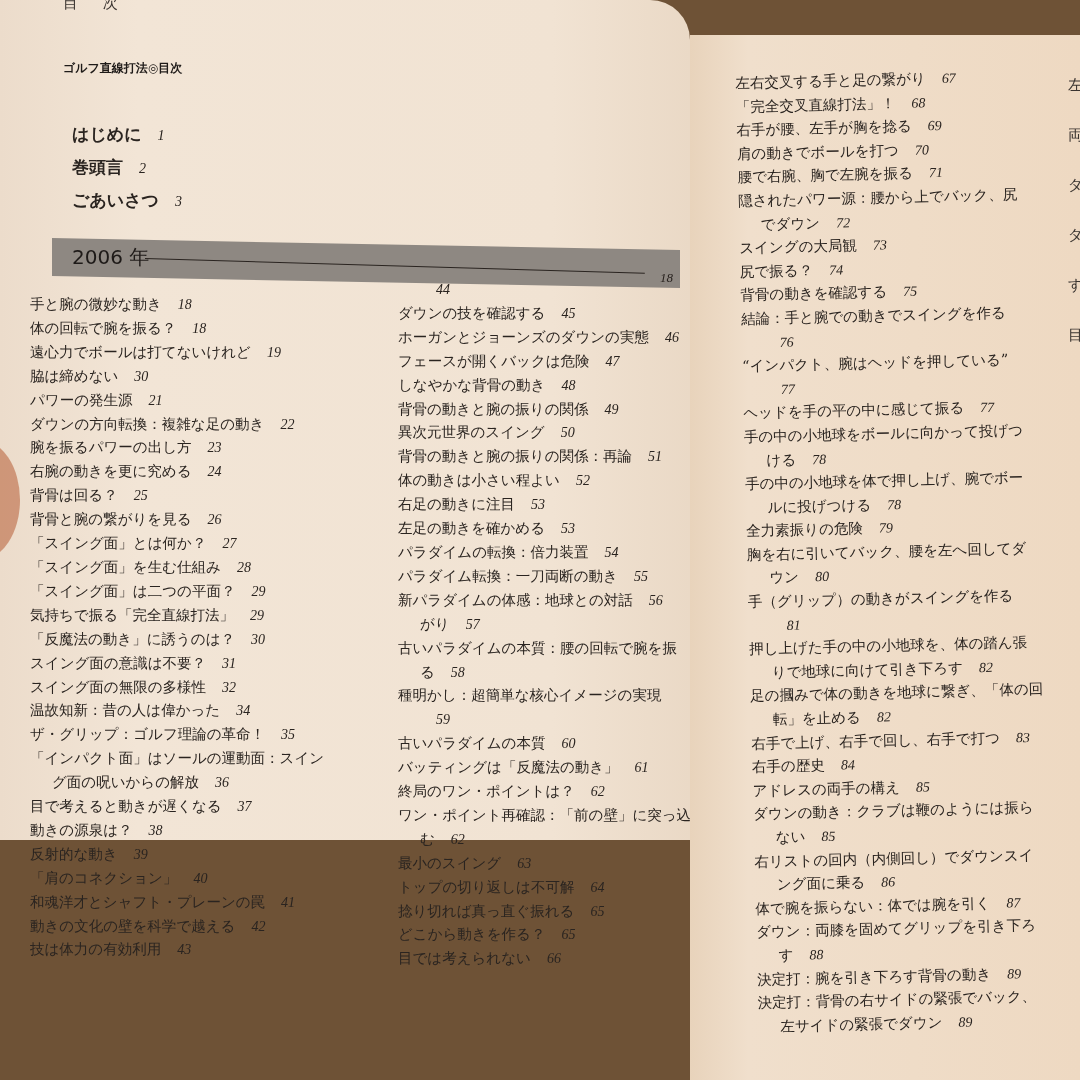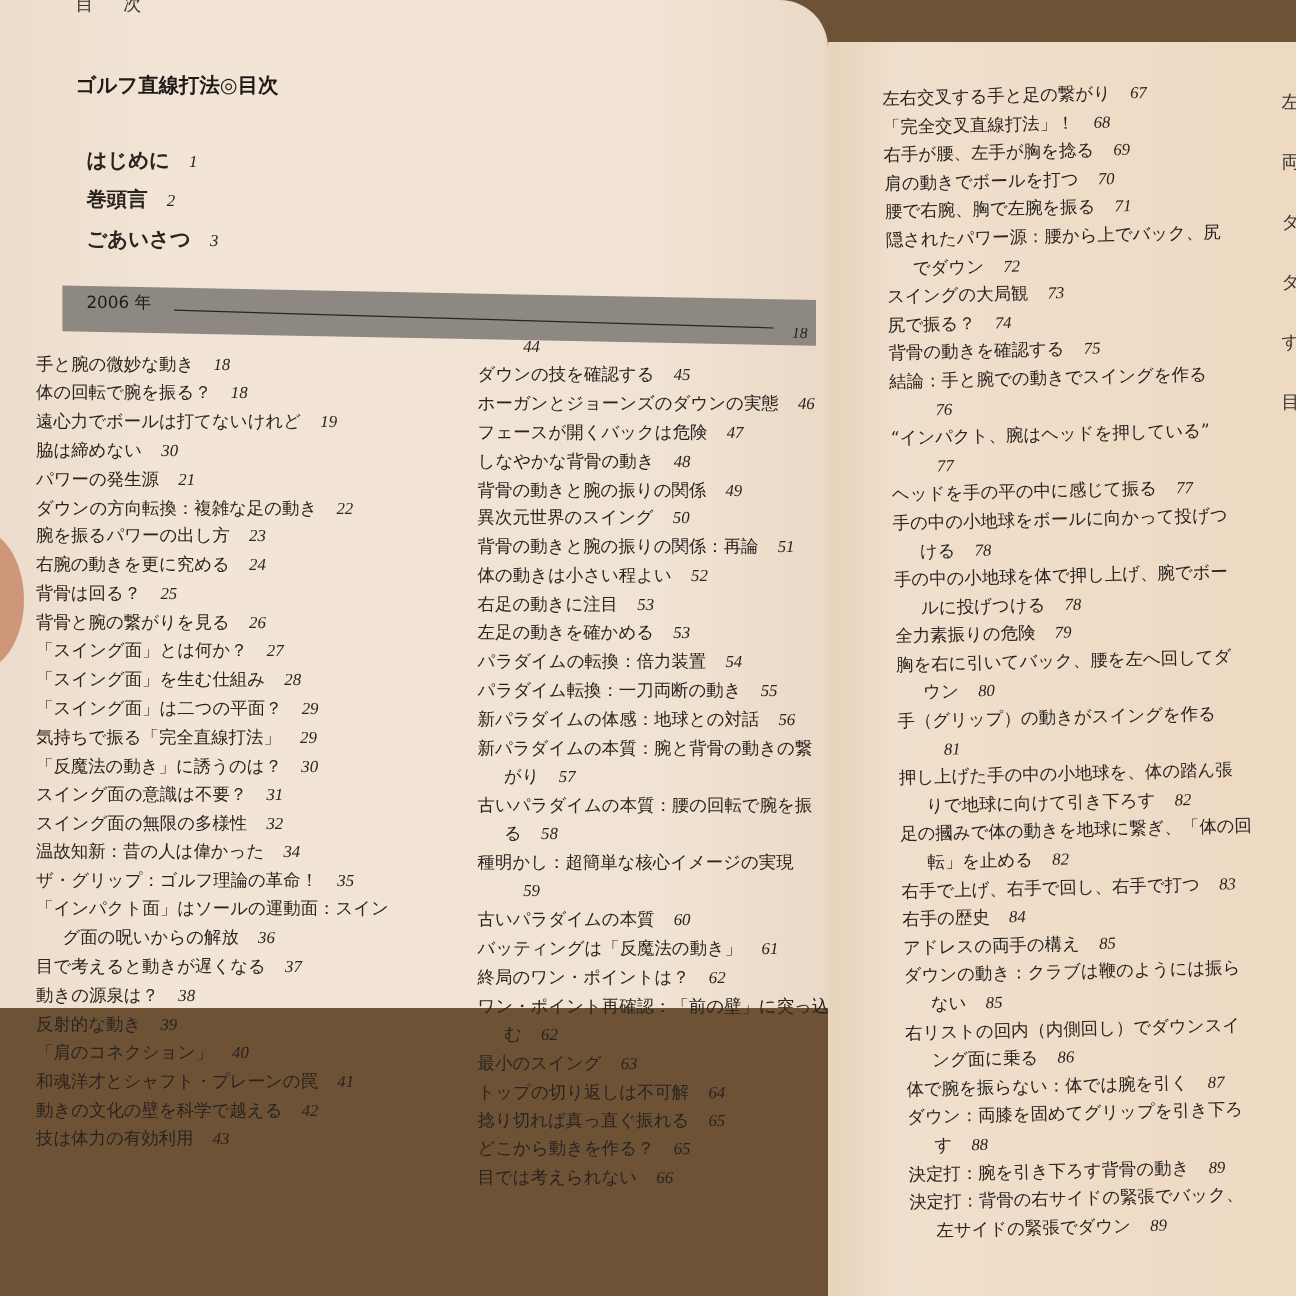--- a/index.html
+++ b/index.html
@@ -20,35 +20,35 @@
   }
   .thumb {
     position:absolute; left:-60px; top:440px; width:80px; height:120px;
     border-radius:50%; background:#c98a6a; opacity:.85;
   }
   .running-head {
     position:absolute; left:63px; top:-6px; font-size:15px; letter-spacing:10px;
     font-family:"DejaVu Sans","Liberation Sans",sans-serif; color:#3a3430;
   }
   .book-title {
-    position:absolute; left:63px; top:60px; font-size:17px; font-weight:bold;
+    position:absolute; left:63px; top:60px; font-size:12px; font-weight:bold;
     font-family:"DejaVu Sans","Liberation Sans",sans-serif; color:#1e1a18;
   }
   .front-list { position:absolute; left:72px; top:122px; }
   .front-item {
     font-size:17px; font-weight:bold; height:33px; line-height:24px;
     font-family:"DejaVu Sans","Liberation Sans",sans-serif; color:#2a2420;
   }
   .pg { font-style:italic; font-weight:normal; font-family:"Liberation Serif",serif; margin-left:16px; font-size:14px; }
   .year-band {
     position:absolute; left:52px; top:238px; width:628px; height:38px;
     background:#8e8882; transform:skewY(1.1deg); transform-origin:left top;
   }
   .year-label {
-    position:absolute; left:72px; top:244px; font-size:14px;
+    position:absolute; left:72px; top:244px; font-size:20px;
     font-family:"DejaVu Sans","Liberation Sans",sans-serif; color:#1e1a18;
   }
   .year-rule {
     position:absolute; left:145px; top:258px; width:500px; height:1px; background:#2a2420;
     transform:rotate(1.7deg); transform-origin:left center;
   }
   .year-page {
     position:absolute; left:660px; top:270px; font-size:13px; font-style:italic; color:#2a2420;
     font-family:"Liberation Serif",serif;
   }
@@ -119,21 +119,20 @@
       <div class="entry"><span>しなやかな背骨の動き</span><span class="pg">48</span></div>
       <div class="entry"><span>背骨の動きと腕の振りの関係</span><span class="pg">49</span></div>
       <div class="entry"><span>異次元世界のスイング</span><span class="pg">50</span></div>
       <div class="entry"><span>背骨の動きと腕の振りの関係：再論</span><span class="pg">51</span></div>
       <div class="entry"><span>体の動きは小さい程よい</span><span class="pg">52</span></div>
       <div class="entry"><span>右足の動きに注目</span><span class="pg">53</span></div>
       <div class="entry"><span>左足の動きを確かめる</span><span class="pg">53</span></div>
       <div class="entry"><span>パラダイムの転換：倍力装置</span><span class="pg">54</span></div>
       <div class="entry"><span>パラダイム転換：一刀両断の動き</span><span class="pg">55</span></div>
       <div class="entry"><span>新パラダイムの体感：地球との対話</span><span class="pg">56</span></div>
-      <div class="entry"><span>新パラダイムの本質：腕と背骨の動きの繋</span><span class="pg"></span></div>
       <div class="entry cont"><span>がり</span><span class="pg">57</span></div>
       <div class="entry"><span>古いパラダイムの本質：腰の回転で腕を振</span><span class="pg"></span></div>
       <div class="entry cont"><span>る</span><span class="pg">58</span></div>
       <div class="entry"><span>種明かし：超簡単な核心イメージの実現</span><span class="pg"></span></div>
       <div class="entry cont"><span></span><span class="pg">59</span></div>
       <div class="entry"><span>古いパラダイムの本質</span><span class="pg">60</span></div>
       <div class="entry"><span>バッティングは「反魔法の動き」</span><span class="pg">61</span></div>
       <div class="entry"><span>終局のワン・ポイントは？</span><span class="pg">62</span></div>
       <div class="entry"><span>ワン・ポイント再確認：「前の壁」に突っ込</span><span class="pg"></span></div>
       <div class="entry cont"><span>む</span><span class="pg">62</span></div>

